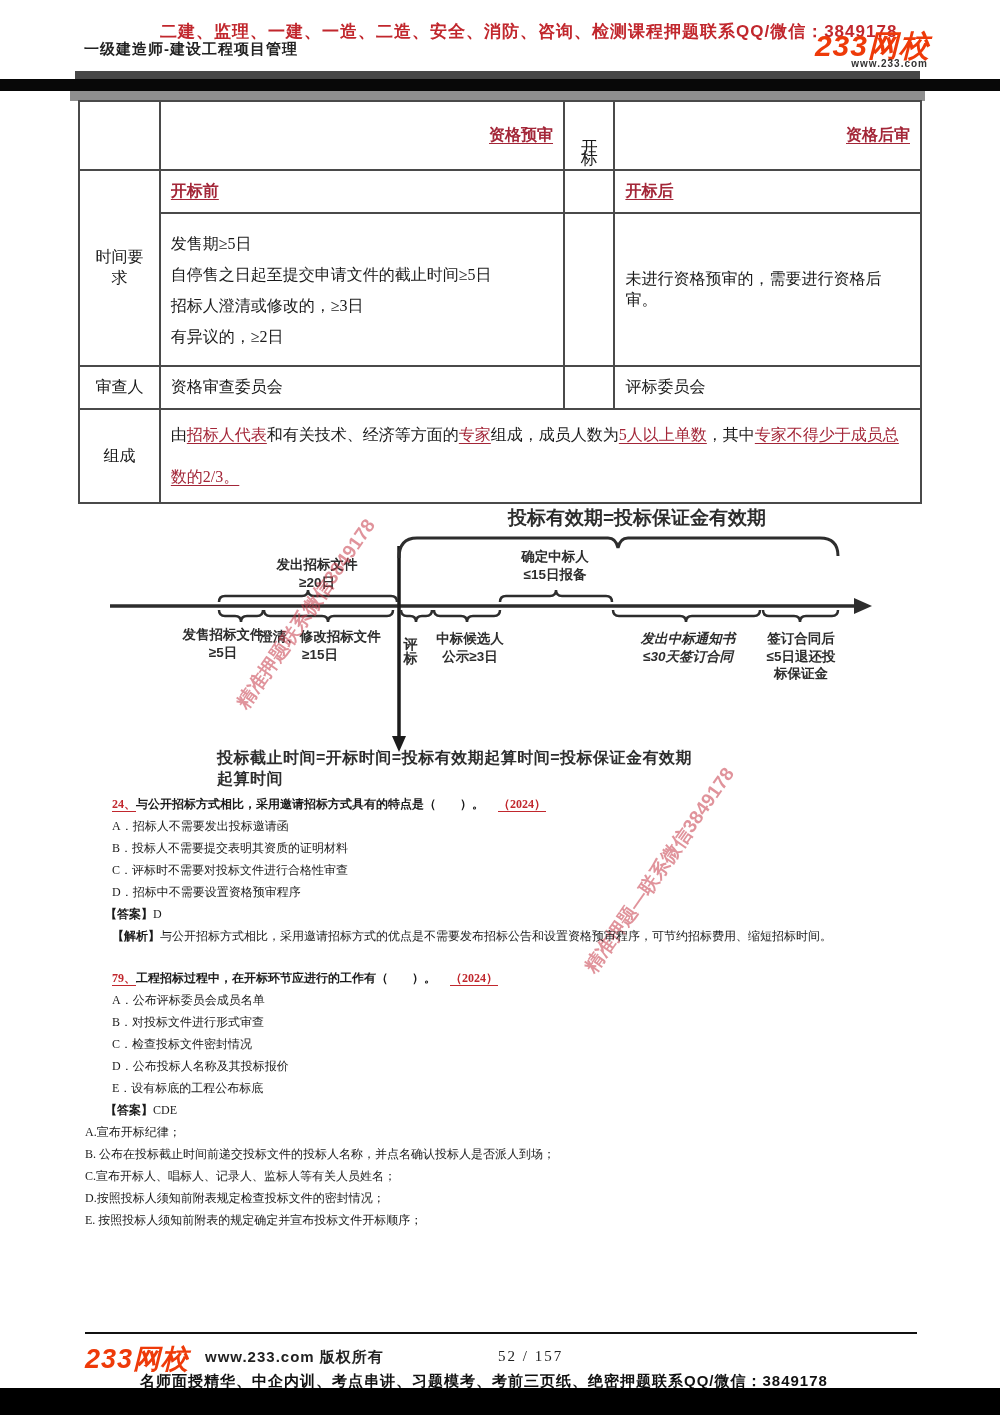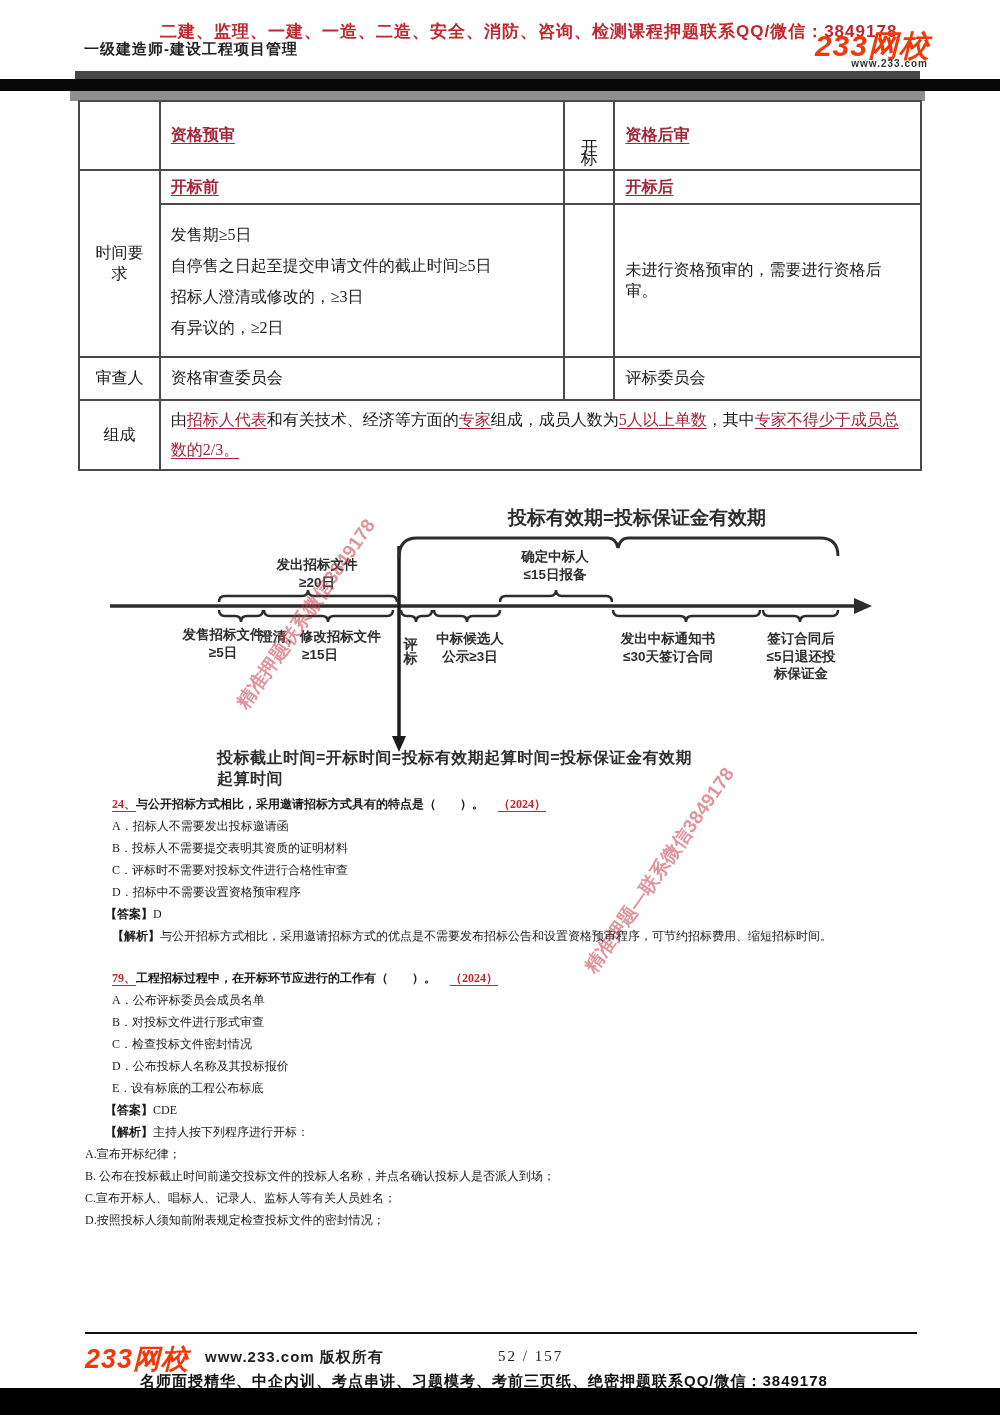--- a/index.html
+++ b/index.html
@@ -21,21 +21,21 @@
   .bar2 { left:0; top:79px; width:1000px; height:12px; background:#080808; }
   .bar3 { left:70px; top:91px; width:855px; height:10px; background:#8f8f8f; }
 
   
   table.main { position:absolute; left:78px; top:100px; width:844px; border-collapse:collapse; table-layout:fixed; }
   table.main td { border:2px solid #4a4a4a; font-size:16px; vertical-align:middle; padding:4px 10px; }
   td.c1 { width:77px; text-align:center; }
   td.c2 { width:385px; }
   td.c3 { width:48px; text-align:center; }
   td.c4 { width:292px; }
-  .th-red { color:#a32638; text-align:left; font-weight:bold; }
+  .th-red { color:#a32638; text-align:right; font-weight:bold; }
   .vert { writing-mode:vertical-rl; letter-spacing:10px; margin:0 auto; font-size:17px; }
   .time-cell { line-height:31px; }
   .stage { font-weight:bold; }
 
   
   .diagram { left:60px; top:498px; width:880px; height:285px; }
   .dlbl { position:absolute; font:bold 13.5px "Liberation Sans",sans-serif; color:#2d2d2d;
           text-align:center; white-space:pre-line; transform:translateX(-50%); line-height:1.3; }
   .dcap { position:absolute; font:bold 16px "Liberation Sans",sans-serif; color:#2d2d2d;
           transform:translateX(-50%); letter-spacing:0.5px; }
@@ -82,41 +82,41 @@
       <tr>
     <td class="c1" style="height:69px"></td>
     <td class="c2 th-red u">资格预审</td>
     <td class="c3">
           <div class="vert">开标</div>
         </td>
     <td class="c4 th-red u">资格后审</td>
   </tr>
   <tr>
     <td class="c1" rowspan="2">时间要求</td>
-    <td class="c2" style="height:34px"><span class="red u stage">开标前</span></td>
+    <td class="c2" style="height:43px"><span class="red u stage">开标前</span></td>
     <td class="c3"></td>
     <td class="c4"><span class="red u stage">开标后</span></td>
   </tr>
   <tr>
     <td class="c2 pre time-cell" style="height:153px">发售期≥5日
 自停售之日起至提交申请文件的截止时间≥5日
 招标人澄清或修改的，≥3日
 有异议的，≥2日</td>
     <td class="c3"></td>
     <td class="c4">未进行资格预审的，需要进行资格后审。</td>
   </tr>
   <tr>
     <td class="c1" style="height:43px">审查人</td>
     <td class="c2">资格审查委员会</td>
     <td class="c3"></td>
     <td class="c4">评标委员会</td>
   </tr>
   <tr>
     <td class="c1" style="height:69px">组成</td>
-    <td colspan="3" style="line-height:30px">
+    <td colspan="3" style="line-height:42px">
       <span>由</span><span class="red u">招标人代表</span><span>和有关技术、经济等方面的</span><span class="red u">专家</span><span>组成，成员人数为</span><span class="red u">5人以上单数</span><span>，其中</span><span class="red u">专家不得少于成员总数的2/3。</span>
     </td>
   </tr>
 </tbody>
   </table>
 
 <div class="abs diagram">
   <svg width="880" height="285" viewBox="0 0 880 285">
 
     <line x1="50" y1="108" x2="796" y2="108" stroke="#2d2d2d" stroke-width="3.5"></line>
@@ -143,21 +143,21 @@
 ≥20日</div>
   <div class="dlbl" style="left:495px; top:50px;">确定中标人
 ≤15日报备</div>
   <div class="dlbl" style="left:163px; top:128px;">发售招标文件
 ≥5日</div>
   <div class="dlbl" style="left:260px; top:130px;">澄清、修改招标文件
 ≥15日</div>
   <div class="veval" style="left:342px; top:128px;">评标</div>
   <div class="dlbl" style="left:410px; top:132px;">中标候选人
 公示≥3日</div>
-  <div class="dlbl" style="left:608px; top:132px;">发出中标通知书
+  <div class="dlbl" style="left:628px; top:132px;font-style:italic;">发出中标通知书
 ≤30天签订合同</div>
   <div class="dlbl" style="left:741px; top:132px;">签订合同后
 ≤5日退还投
 标保证金</div>
   <div class="dcap" style="left:398px; top:250px;">投标截止时间=开标时间=投标有效期起算时间=投标保证金有效期起算时间</div>
 </div>
 
 <div class="wm" style="left:252px; top:688px;">精准押题联系微信3849178</div>
 <div class="wm" style="left:600px; top:952px;">精准押题—联系微信3849178</div>
 
@@ -181,27 +181,25 @@
     <span class="qnum">79、</span><span class="stem">工程招标过程中，在开标环节应进行的工作有（　　）。</span><span class="qyear">（2024）</span>
   </div>
   <div class="opt">A．公布评标委员会成员名单</div>
   <div class="opt">B．对投标文件进行形式审查</div>
   <div class="opt">C．检查投标文件密封情况</div>
   <div class="opt">D．公布投标人名称及其投标报价</div>
   <div class="opt">E．设有标底的工程公布标底</div>
   <div class="akey">
     <span class="alabel">【答案】</span><span>CDE</span>
   </div>
-  <div class="akey">
-    <span class="alabel">【解析】</span><span>主持人按下列程序进行开标：</span>
-  </div>
   <div>A.宣布开标纪律；</div>
   <div>B. 公布在投标截止时间前递交投标文件的投标人名称，并点名确认投标人是否派人到场；</div>
   <div>C.宣布开标人、唱标人、记录人、监标人等有关人员姓名；</div>
   <div>D.按照投标人须知前附表规定检查投标文件的密封情况；</div>
+  <div>E. 按照投标人须知前附表的规定确定并宣布投标文件开标顺序；</div>
 </div>
 
 <div class="abs f-rule"></div>
 <div class="abs f-logo">233网校</div>
 <div class="abs f-copy">www.233.com 版权所有</div>
 <div class="abs f-page">52 / 157</div>
 <div class="abs f-promo">名师面授精华、中企内训、考点串讲、习题模考、考前三页纸、绝密押题联系QQ/微信：3849178</div>
 <div class="abs f-black"></div>
 
 </body></html>

